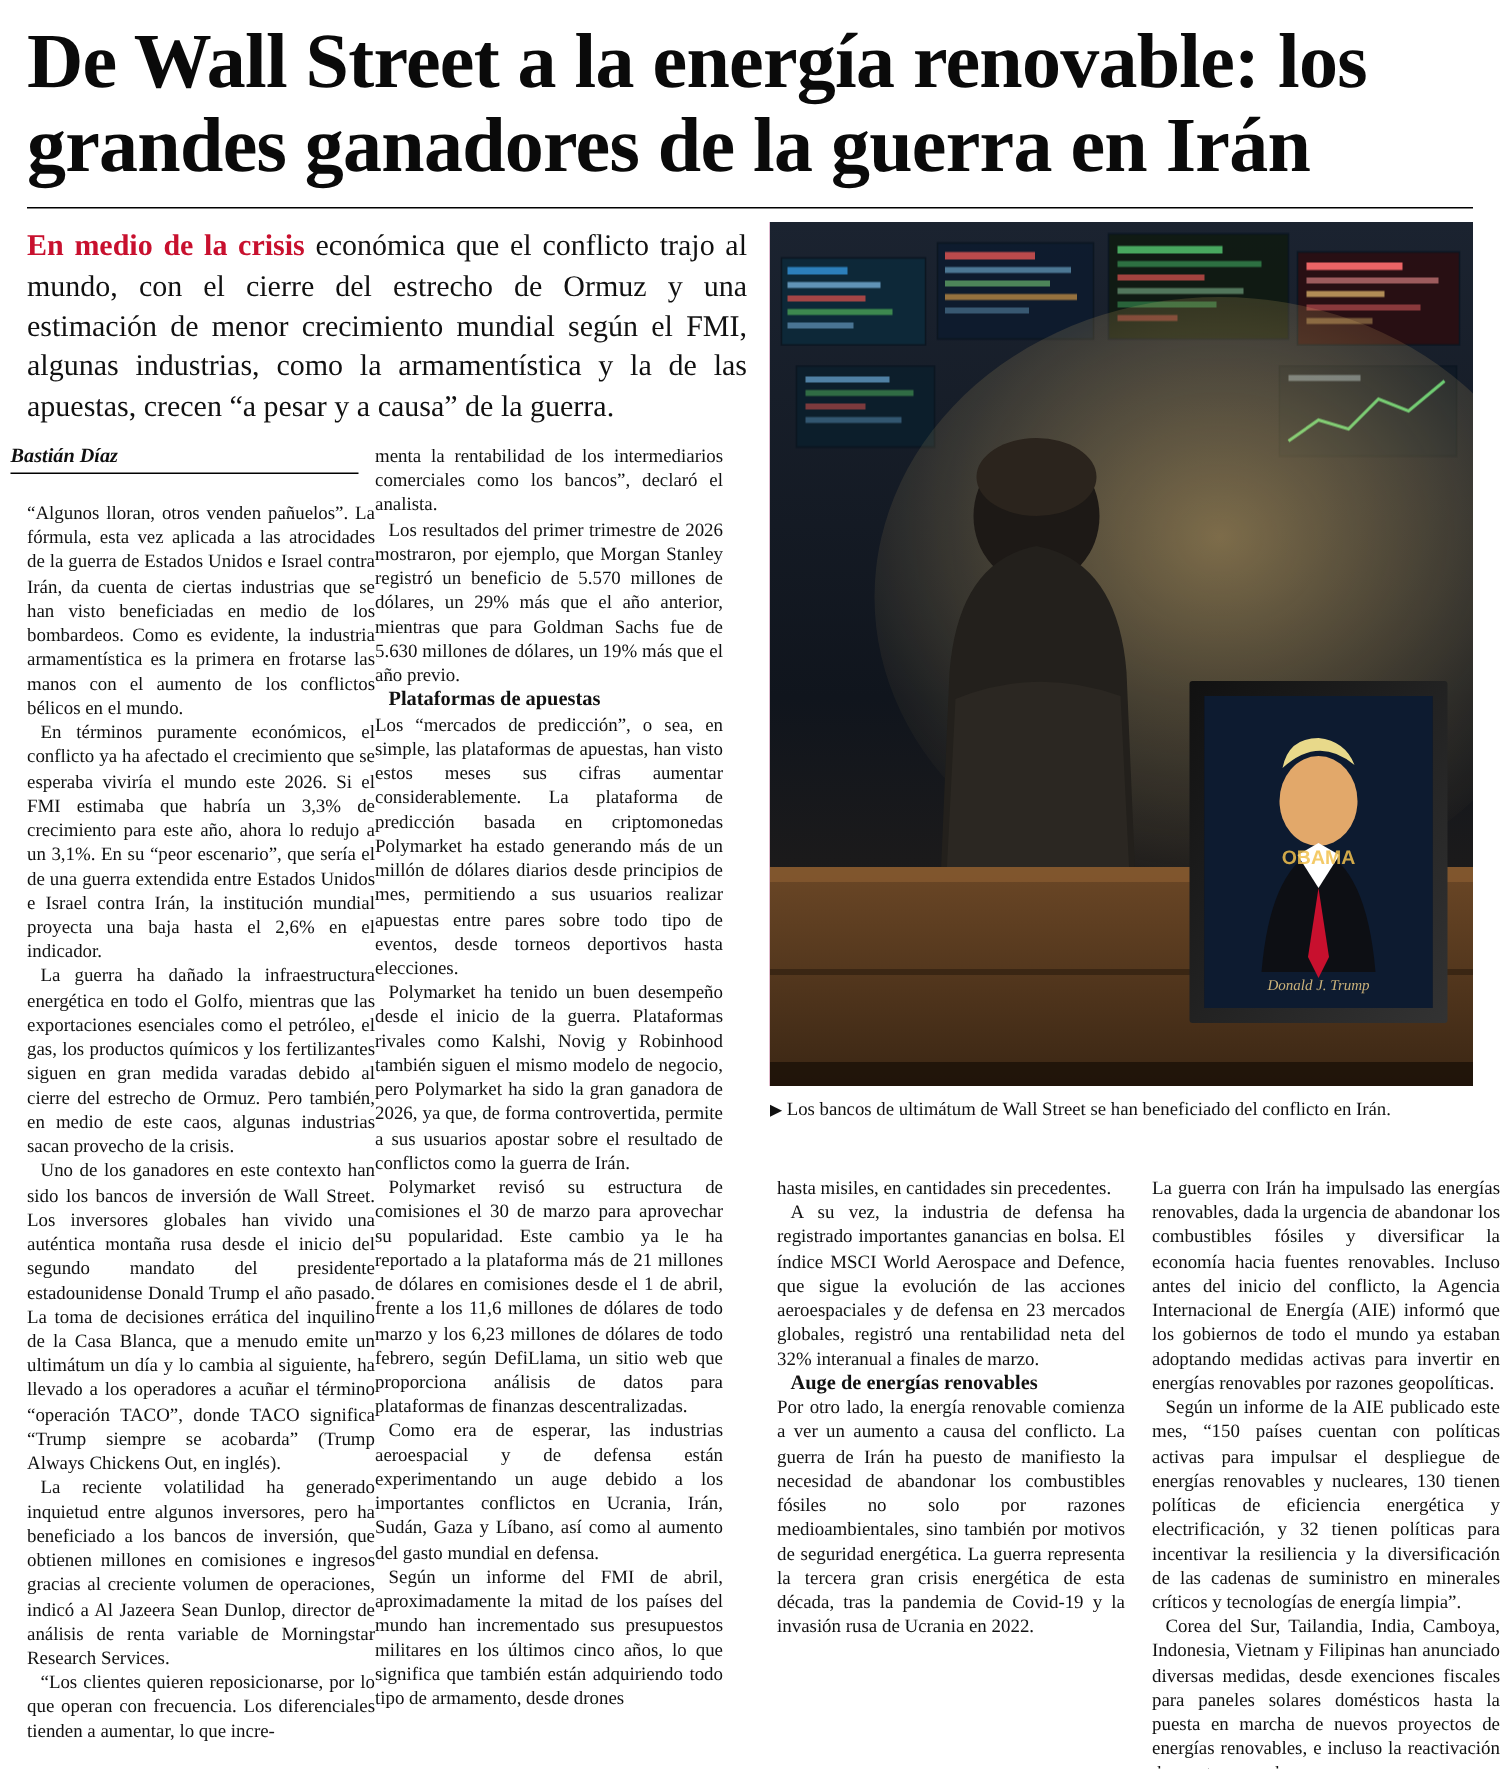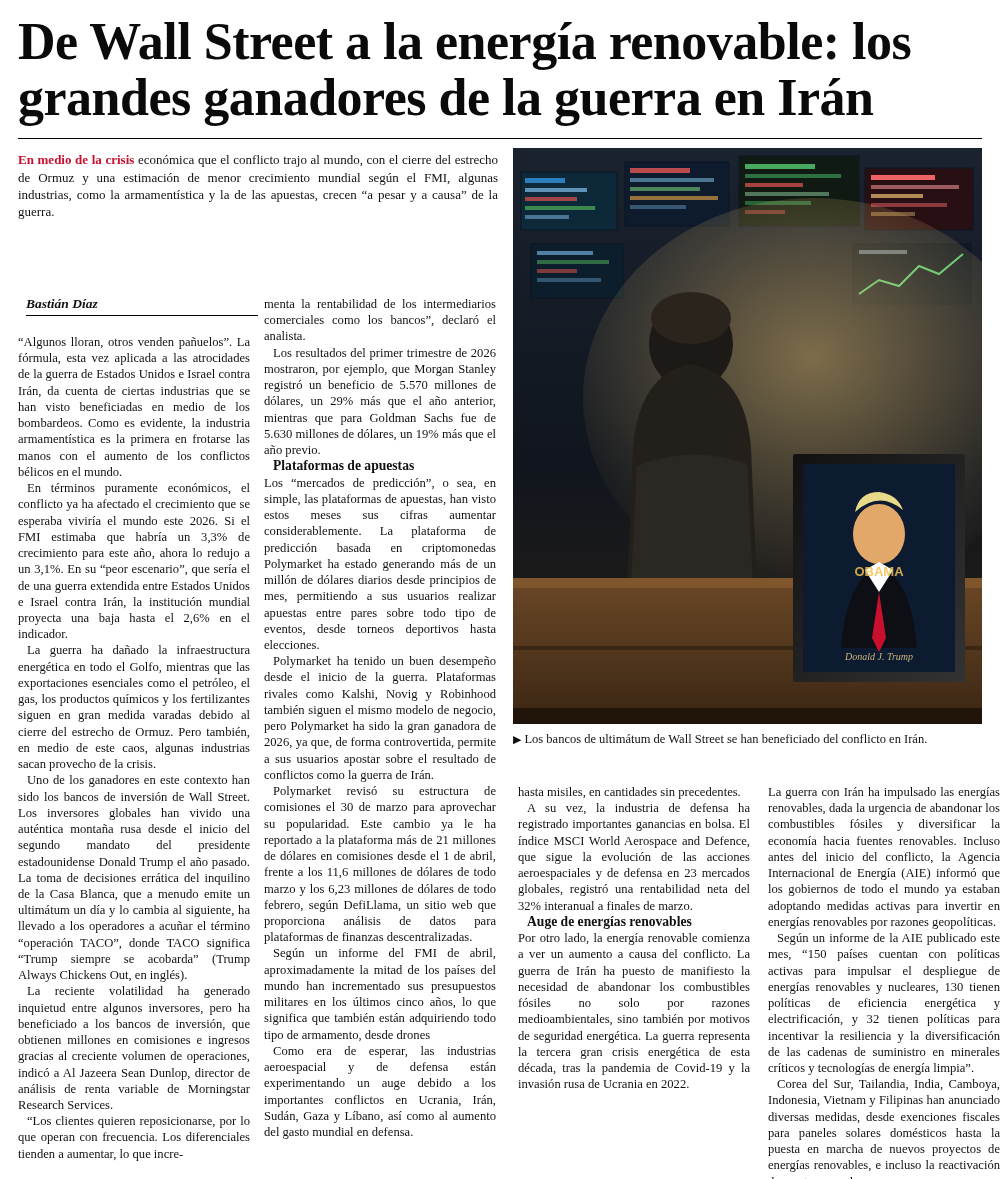--- a/index.html
+++ b/index.html
@@ -30,21 +30,21 @@
     margin: 14px 18px 0 18px;
     color: #0a0a0a;
   }
   .rule-top {
     border-bottom: 1px solid #000;
     margin: 12px 18px 0 18px;
   }
   .lede {
     margin: 12px 18px 0 18px;
     width: 480px;
-    font-size: 13px;
+    font-size: 20px;
     line-height: 1.33;
     text-align: justify;
     font-family: "Liberation Serif", serif;
   }
   .lede .kicker {
     color: #c8102e;
     font-weight: bold;
   }
   .hero {
     position: absolute;
@@ -64,21 +64,21 @@
     font-size: 12.5px;
     line-height: 1.25;
     font-family: "Liberation Serif", serif;
   }
   .caption .tri {
     font-size: 11px;
     margin-right: 3px;
   }
   .byline-wrap {
     position: absolute;
-    left: 26px;
+    left: 7px;
     top: 282px;
     width: 232px;
   }
   .byline {
     font-weight: bold;
     font-style: italic;
     font-size: 13.5px;
     padding-bottom: 3px;
   }
   .byline-rule {
@@ -108,21 +108,21 @@
     text-indent: 0;
   }
   .subhead {
     font-weight: bold;
     font-size: 13.6px;
     margin: 9px 0 3px 0;
     text-indent: 0;
     line-height: 1.2;
   }
   #col1 { left: 0; top: 38px; }
-  #col2 { left: 246px; top: 0; }
+  #col2 { left: 232px; top: 0; }
   .lower-cols {
     position: absolute;
     left: 18px;
     top: 770px;
     width: 964px;
   }
   .lcol {
     position: absolute;
     top: 0;
     width: 232px;
@@ -261,22 +261,22 @@
       <p>“Los clientes quieren reposicionarse, por lo que operan con frecuencia. Los diferenciales tienden a aumentar, lo que incre-</p>
     </div>
 
     <div class="col" id="col2">
       <p class="nofirst">menta la rentabilidad de los intermediarios comerciales como los bancos”, declaró el analista.</p>
       <p>Los resultados del primer trimestre de 2026 mostraron, por ejemplo, que Morgan Stanley registró un beneficio de 5.570 millones de dólares, un 29% más que el año anterior, mientras que para Goldman Sachs fue de 5.630 millones de dólares, un 19% más que el año previo.</p>
       <p class="subhead">Plataformas de apuestas</p>
       <p class="nofirst">Los “mercados de predicción”, o sea, en simple, las plataformas de apuestas, han visto estos meses sus cifras aumentar considerablemente. La plataforma de predicción basada en criptomonedas Polymarket ha estado generando más de un millón de dólares diarios desde principios de mes, permitiendo a sus usuarios realizar apuestas entre pares sobre todo tipo de eventos, desde torneos deportivos hasta elecciones.</p>
       <p>Polymarket ha tenido un buen desempeño desde el inicio de la guerra. Plataformas rivales como Kalshi, Novig y Robinhood también siguen el mismo modelo de negocio, pero Polymarket ha sido la gran ganadora de 2026, ya que, de forma controvertida, permite a sus usuarios apostar sobre el resultado de conflictos como la guerra de Irán.</p>
       <p>Polymarket revisó su estructura de comisiones el 30 de marzo para aprovechar su popularidad. Este cambio ya le ha reportado a la plataforma más de 21 millones de dólares en comisiones desde el 1 de abril, frente a los 11,6 millones de dólares de todo marzo y los 6,23 millones de dólares de todo febrero, según DefiLlama, un sitio web que proporciona análisis de datos para plataformas de finanzas descentralizadas.</p>
+      <p>Como era de esperar, las industrias aeroespacial y de defensa están experimentando un auge debido a los importantes conflictos en Ucrania, Irán, Sudán, Gaza y Líbano, así como al aumento del gasto mundial en defensa.</p>
       <p>Según un informe del FMI de abril, aproximadamente la mitad de los países del mundo han incrementado sus presupuestos militares en los últimos cinco años, lo que significa que también están adquiriendo todo tipo de armamento, desde drones</p>
-      <p>Como era de esperar, las industrias aeroespacial y de defensa están experimentando un auge debido a los importantes conflictos en Ucrania, Irán, Sudán, Gaza y Líbano, así como al aumento del gasto mundial en defensa.</p>
     </div>
 
   </div>
 
   <div class="lower-cols">
 
     <div class="lcol" id="lcol3">
       <p class="nofirst">hasta misiles, en cantidades sin precedentes.</p>
       <p>A su vez, la industria de defensa ha registrado importantes ganancias en bolsa. El índice MSCI World Aerospace and Defence, que sigue la evolución de las acciones aeroespaciales y de defensa en 23 mercados globales, registró una rentabilidad neta del 32% interanual a finales de marzo.</p>
       <p class="subhead">Auge de energías renovables</p>

